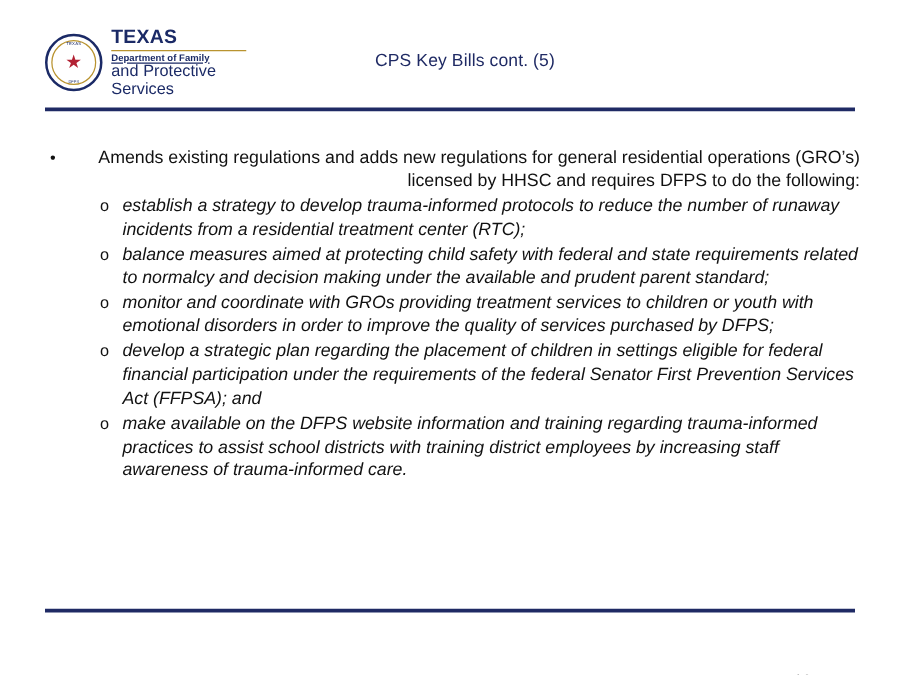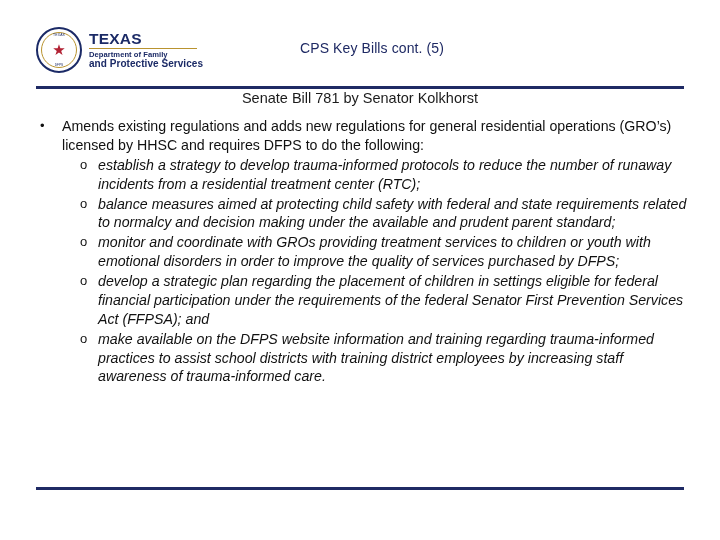--- a/index.html
+++ b/index.html
@@ -88,24 +88,25 @@
     font-weight: bold;
     color: #1b2a66;
     letter-spacing: 0.2px;
   }
   .logo-dept {
     font-size: 7.6px;
     font-weight: bold;
     color: #1b2a66;
     letter-spacing: 0.05px;
     margin-top: 1px;
+    text-decoration: underline;
   }
   .logo-dept2 {
-    font-size: 10px;
-    font-weight: bold;
+    font-size: 13px;
+    font-weight: normal;
     color: #1b2a66;
     letter-spacing: 0.05px;
   }
   .logo-divider {
     width: 108px;
     height: 1px;
     background: #b9932f;
     margin: 1.5px 0 1.5px 0;
   }
 
@@ -161,20 +162,21 @@
     flex: 0 0 auto;
     width: 26px;
     text-align: left;
     padding-left: 4px;
     font-size: 13px;
     line-height: 1.33;
     box-sizing: border-box;
   }
   .bullet-l1 .text {
     flex: 1 1 auto;
+    text-align: right;
   }
   .sublist {
     margin-top: 1px;
   }
   .bullet-l2 {
     display: flex;
     align-items: flex-start;
     font-size: 14.2px;
     line-height: 1.33;
     color: #111111;
@@ -221,21 +223,20 @@
       <div class="logo-divider"></div>
       <div class="logo-dept">Department of Family</div>
       <div class="logo-dept2">and Protective Services</div>
     </div>
   </div>
 
   <div class="slide-title">CPS Key Bills cont.  (5)</div>
 
   <div class="rule rule-top"></div>
 
-  <div class="subtitle">Senate Bill 781 by Senator Kolkhorst</div>
 
   <div class="body">
 
     <div class="bullet-l1">
       <div class="marker">•</div>
       <div class="text">Amends existing regulations and adds new regulations for general residential operations (GRO’s) licensed by HHSC and requires DFPS to do the following:</div>
     </div>
 
     <div class="sublist">
       <div class="bullet-l2">

